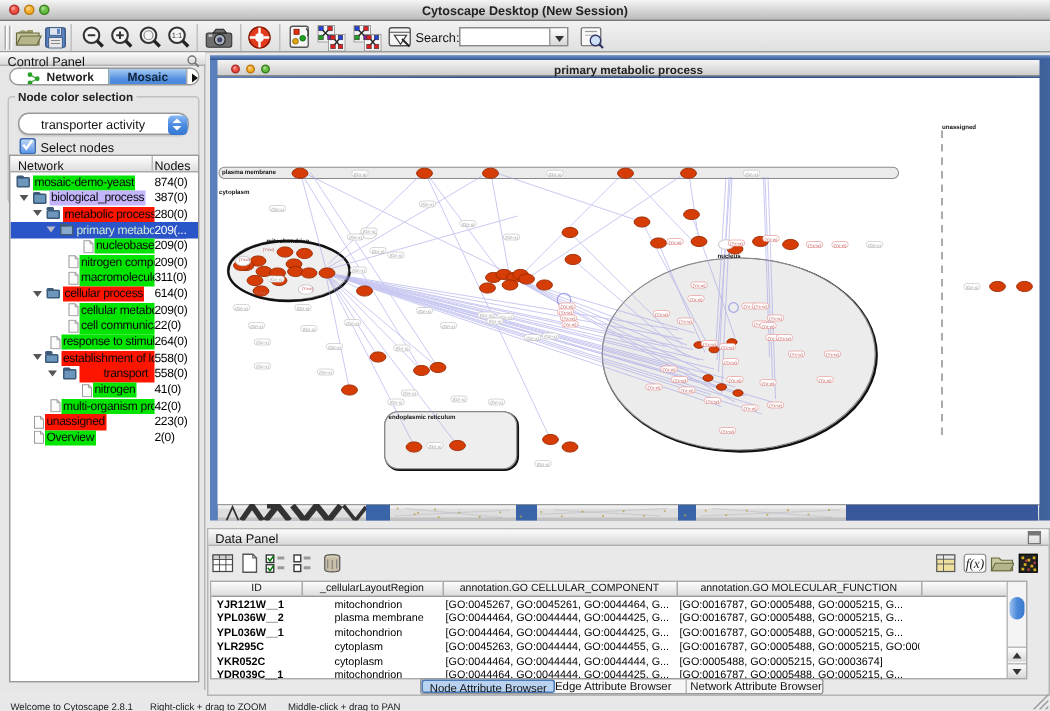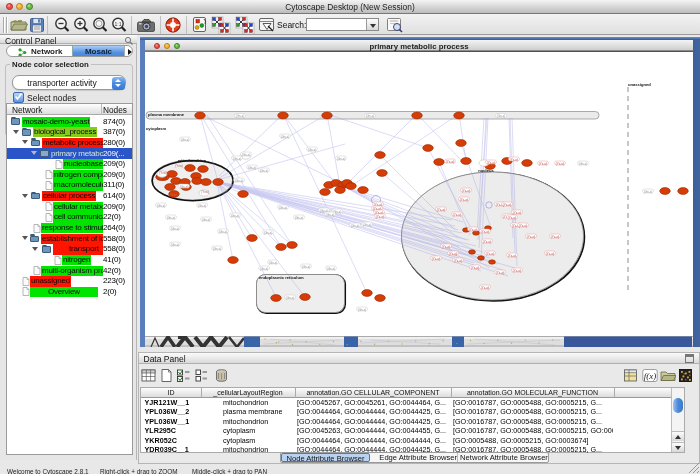--- a/index.html
+++ b/index.html
@@ -4,21 +4,21 @@
 body { font-family:"Liberation Sans", sans-serif; }
 #app { position:relative; width:700px; height:474px; background:#e8e8e8; overflow:hidden; }
 .abs { position:absolute; }
 </style></head><body>
 <div id="app">
 
 <div class="abs" style="left:0;top:0;width:700px;height:14px;background:linear-gradient(#f4f4f4,#cdcdcd 70%,#bcbcbc);border-bottom:1px solid #777">
 <div style="position:absolute;left:5.5px;top:3px;width:7.2px;height:7.2px;border-radius:50%;background:radial-gradient(circle at 35% 30%, #fff6 18%, transparent 40%),#ee4f43;border:0.8px solid #b03028"></div>
       <div style="position:absolute;left:15.5px;top:3px;width:7.2px;height:7.2px;border-radius:50%;background:radial-gradient(circle at 35% 30%, #fff6 18%, transparent 40%),#f5b02e;border:0.8px solid #c07c10"></div>
       <div style="position:absolute;left:25.5px;top:3px;width:7.2px;height:7.2px;border-radius:50%;background:radial-gradient(circle at 35% 30%, #fff6 18%, transparent 40%),#66c040;border:0.8px solid #3c8020"></div>
-<div class="abs" style="left:0;top:2px;width:100%;text-align:center;font-size:8.4px;font-weight:normal;color:#222">Cytoscape Desktop (New Session)</div>
+<div class="abs" style="left:0;top:2px;width:100%;text-align:center;font-size:8.4px;font-weight:bold;color:#222">Cytoscape Desktop (New Session)</div>
 </div>
 
 <div class="abs" style="left:0;top:14px;width:700px;height:21px;background:linear-gradient(#f2f2f2,#e0e0e0);border-bottom:1px solid #9a9a9a"></div>
 <div style="position:absolute;left:3px;top:17px;width:1.5px;height:16px;border-left:1px solid #aaa;border-right:1px solid #fff"></div>
 <div style="position:absolute;left:6px;top:17px;width:1.5px;height:16px;border-left:1px solid #aaa;border-right:1px solid #fff"></div>
 <div style="position:absolute;left:10px;top:15.5px;width:18px;height:18px"><svg width="18" height="18" viewBox="0 0 18 18">
         <path d="M1,6 L5,4 L8,5 L8,4 L12,4 L12,6 Z" fill="#9a9a6a"></path>
         <path d="M1,14 L1,6 L16,6 L16,14 Z" fill="#c9c9a0" stroke="#6a6a40" stroke-width="0.8"></path>
         <path d="M1,14 L4,8 L17.5,8 L14.5,14 Z" fill="#b5b58a" stroke="#6a6a40" stroke-width="0.8"></path>
       </svg></div>
@@ -171,21 +171,21 @@
 <div style="position:absolute;left:0;top:0.0px;width:100%;height:10.65px;">
 <div style="position:absolute;left:4px;top:2.4px;width:9px;height:6.5px;background:#6d96bd;border:0.5px solid #3d5a78;border-radius:1px"></div>
             <div style="position:absolute;left:4px;top:1.2px;width:4.5px;height:2px;background:#6d96bd;border:0.5px solid #3d5a78;border-radius:1px 1px 0 0"></div>
 <div style="position:absolute;left:15px;top:0.6px;max-width:81px;overflow:hidden;white-space:nowrap;color:#0a0a0a;font-size:8px;letter-spacing:-0.2px;line-height:10.2px;background:#00e400;padding:0 1px">mosaic-demo-yeast</div>
 <div style="position:absolute;left:96px;top:0.6px;color:#000;font-size:8px;letter-spacing:-0.2px;line-height:10.2px">874(0)</div>
 </div>
 <div style="position:absolute;left:0;top:10.7px;width:100%;height:10.65px;">
 <div style="position:absolute;left:6px;top:3.2px;width:0;height:0;border-left:3.5px solid transparent;border-right:3.5px solid transparent;border-top:4.5px solid #555"></div>
 <div style="position:absolute;left:15px;top:2.4px;width:9px;height:6.5px;background:#6d96bd;border:0.5px solid #3d5a78;border-radius:1px"></div>
             <div style="position:absolute;left:15px;top:1.2px;width:4.5px;height:2px;background:#6d96bd;border:0.5px solid #3d5a78;border-radius:1px 1px 0 0"></div>
-<div style="position:absolute;left:26px;top:0.6px;max-width:70px;overflow:hidden;white-space:nowrap;color:#0a0a0a;font-size:8px;letter-spacing:-0.2px;line-height:10.2px;background:#84cc16;padding:0 1px">biological_process</div>
+<div style="position:absolute;left:26px;top:0.6px;max-width:70px;overflow:hidden;white-space:nowrap;color:#0a0a0a;font-size:8px;letter-spacing:-0.2px;line-height:10.2px;background:#c4b5fd;padding:0 1px">biological_process</div>
 <div style="position:absolute;left:96px;top:0.6px;color:#000;font-size:8px;letter-spacing:-0.2px;line-height:10.2px">387(0)</div>
 </div>
 <div style="position:absolute;left:0;top:21.3px;width:100%;height:10.65px;padding-left:40px;">
 <div style="position:absolute;left:15px;top:3.2px;width:0;height:0;border-left:3.5px solid transparent;border-right:3.5px solid transparent;border-top:4.5px solid #555"></div>
 <div style="position:absolute;left:24px;top:2.4px;width:9px;height:6.5px;background:#6d96bd;border:0.5px solid #3d5a78;border-radius:1px"></div>
             <div style="position:absolute;left:24px;top:1.2px;width:4.5px;height:2px;background:#6d96bd;border:0.5px solid #3d5a78;border-radius:1px 1px 0 0"></div>
 <div style="position:absolute;left:35px;top:0.6px;max-width:61px;overflow:hidden;white-space:nowrap;color:#0a0a0a;font-size:8px;letter-spacing:-0.2px;line-height:10.2px;background:#ff1400;padding:0 1px">metabolic process</div>
 <div style="position:absolute;left:96px;top:0.6px;color:#000;font-size:8px;letter-spacing:-0.2px;line-height:10.2px">280(0)</div>
 </div>
 <div style="position:absolute;left:0;top:32.0px;width:100%;height:10.65px;background:#2a55c8;">
@@ -286,21 +286,21 @@
               <path d="M5,0.5 L5,2.5 L7,2.5" fill="none" stroke="#9a9a9a" stroke-width="0.6"></path>
             </svg>
 <div style="position:absolute;left:23px;top:0.6px;max-width:73px;overflow:hidden;white-space:nowrap;color:#0a0a0a;font-size:8px;letter-spacing:-0.2px;line-height:10.2px;background:#ff1400;padding:0 1px">unassigned</div>
 <div style="position:absolute;left:96px;top:0.6px;color:#000;font-size:8px;letter-spacing:-0.2px;line-height:10.2px">223(0)</div>
 </div>
 <div style="position:absolute;left:0;top:170.4px;width:100%;height:10.65px;">
 <svg style="position:absolute;left:15px;top:1px" width="8" height="9" viewBox="0 0 8 9">
               <path d="M1,0.5 L5,0.5 L7,2.5 L7,8.5 L1,8.5 Z" fill="#fcfcfc" stroke="#9a9a9a" stroke-width="0.7"></path>
               <path d="M5,0.5 L5,2.5 L7,2.5" fill="none" stroke="#9a9a9a" stroke-width="0.6"></path>
             </svg>
-<div style="position:absolute;left:23px;top:0.6px;max-width:73px;overflow:hidden;white-space:nowrap;color:#0a0a0a;font-size:8px;letter-spacing:-0.2px;line-height:10.2px;background:#00e400;padding:0 18px">Overview</div>
+<div style="position:absolute;left:23px;top:0.6px;max-width:73px;overflow:hidden;white-space:nowrap;color:#0a0a0a;font-size:8px;letter-spacing:-0.2px;line-height:10.2px;background:#00e400;padding:0 1px">Overview</div>
 <div style="position:absolute;left:96px;top:0.6px;color:#000;font-size:8px;letter-spacing:-0.2px;line-height:10.2px">2(0)</div>
 </div>
     </div>
   </div>
 </div>
 
 <div class="abs" style="left:140px;top:37px;width:560px;height:310px;background:linear-gradient(90deg,#5b7fbc,#31548f 30%,#31548f 96%,#42659f)"></div>
 <div class="abs" style="left:140px;top:37px;width:560px;height:3px;background:linear-gradient(#6b90cc,#33568f)"></div>
 <div class="abs" style="left:145px;top:40px;width:548px;height:11px;background:linear-gradient(#f4f4f4,#cecece);border-bottom:1px solid #8a8a8a">
 <div style="position:absolute;left:8.5px;top:2.6px;width:6.6px;height:6.6px;border-radius:50%;background:radial-gradient(circle at 35% 30%, #fff6 18%, transparent 40%),#ee4f43;border:0.8px solid #b03028"></div>
@@ -785,21 +785,21 @@
       <div class="abs" style="left:3px;top:3px;width:0;height:0;border-left:3px solid transparent;border-right:3px solid transparent;border-bottom:4px solid #333"></div>
     </div>
     <div class="abs" style="left:0;bottom:0;width:12px;height:10px;background:linear-gradient(#fcfcfc,#d8d8d8);border-top:1px solid #bbb">
       <div class="abs" style="left:3px;top:3px;width:0;height:0;border-left:3px solid transparent;border-right:3px solid transparent;border-top:4px solid #333"></div>
     </div>
   </div>
 </div>
 
 <div class="abs" style="left:280px;top:452px;width:269px;height:10.5px;background:#f6f6f6;border:1px solid #9a9a9a;border-radius:2px;font-size:7.6px;color:#111">
   <div class="abs" style="left:0;top:0;width:89px;height:100%;background:#b8d2f0;border:1px solid #4a7ab8;border-radius:2px;text-align:center;line-height:9.5px">Node Attribute Browser</div>
-  <div class="abs" style="left:89px;top:0;width:88px;height:100%;text-align:right;line-height:9.5px;border-right:1px solid #bbb">Edge Attribute Browser</div>
+  <div class="abs" style="left:89px;top:0;width:88px;height:100%;text-align:left;line-height:9.5px;border-right:1px solid #bbb">Edge Attribute Browser</div>
   <div class="abs" style="left:177px;top:0;width:92px;height:100%;text-align:center;line-height:9.5px">Network Attribute Browser</div>
 </div>
 
 <div class="abs" style="left:7px;top:467.5px;font-size:6.4px;color:#222">Welcome to Cytoscape 2.8.1</div>
 <div class="abs" style="left:100px;top:467.5px;font-size:6.4px;color:#222">Right-click + drag to ZOOM</div>
 <div class="abs" style="left:192px;top:467.5px;font-size:6.4px;color:#222">Middle-click + drag to PAN</div>
 <svg class="abs" style="right:1px;bottom:1px" width="11" height="11" viewBox="0 0 11 11">
       <g stroke="#999" stroke-width="1">
         <line x1="1" y1="11" x2="11" y2="1"></line>
         <line x1="5" y1="11" x2="11" y2="5"></line>

